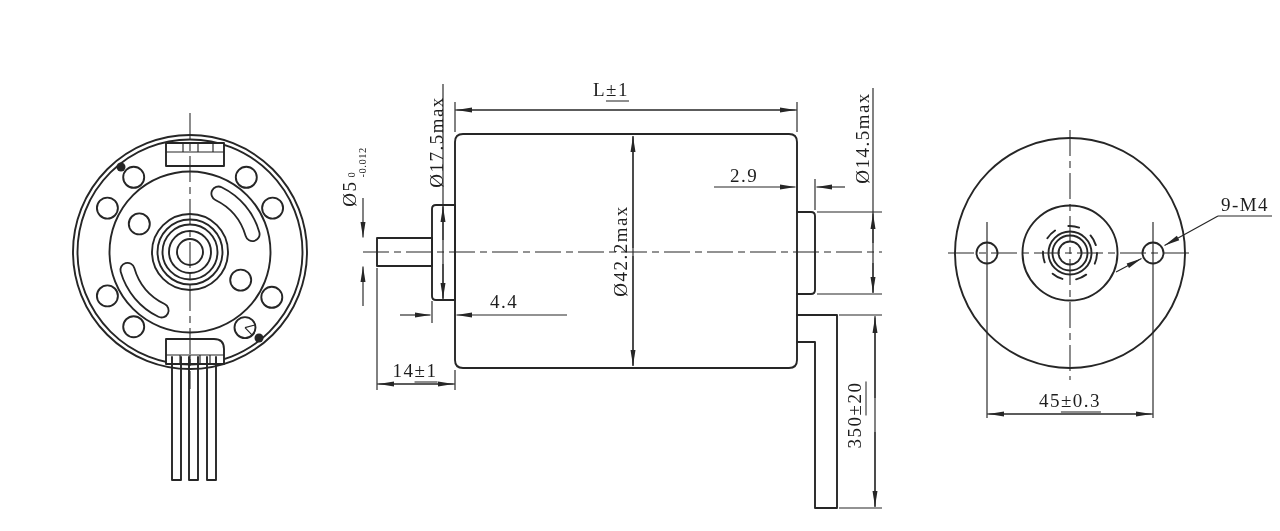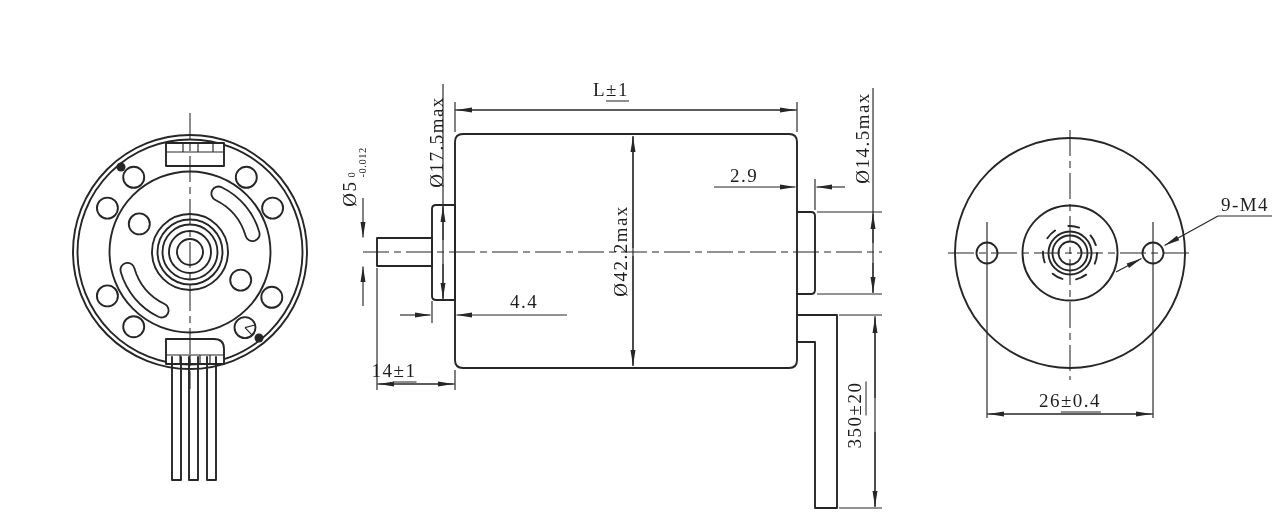--- a/index.html
+++ b/index.html
@@ -197,33 +197,33 @@
 </div>
 
 <div class="lbl" style="left:744px;top:175px">
   <span>2.9</span>
 </div>
 
 <div class="lbl rot" style="left:862px;top:138px">
   <span>Ø14.5max</span>
 </div>
 
-<div class="lbl" style="left:524px;top:301px">
+<div class="lbl" style="left:504px;top:301px">
   <span>4.4</span>
 </div>
 
-<div class="lbl" style="left:394px;top:370px">
+<div class="lbl" style="left:415px;top:370px">
   <span>14</span><span class="u">±1</span>
 </div>
 
 <div class="lbl rot" style="left:854px;top:415px">
   <span>350</span><span class="u">±20</span>
 </div>
 
 <div class="lbl" style="left:1245px;top:204px">
   <span>9-M4</span>
 </div>
 
 <div class="lbl" style="left:1070px;top:400px">
-  <span>26</span><span class="u">±0.4</span>
+  <span>45</span><span class="u">±0.3</span>
 </div>
 
 </div>
 
 </body></html>

